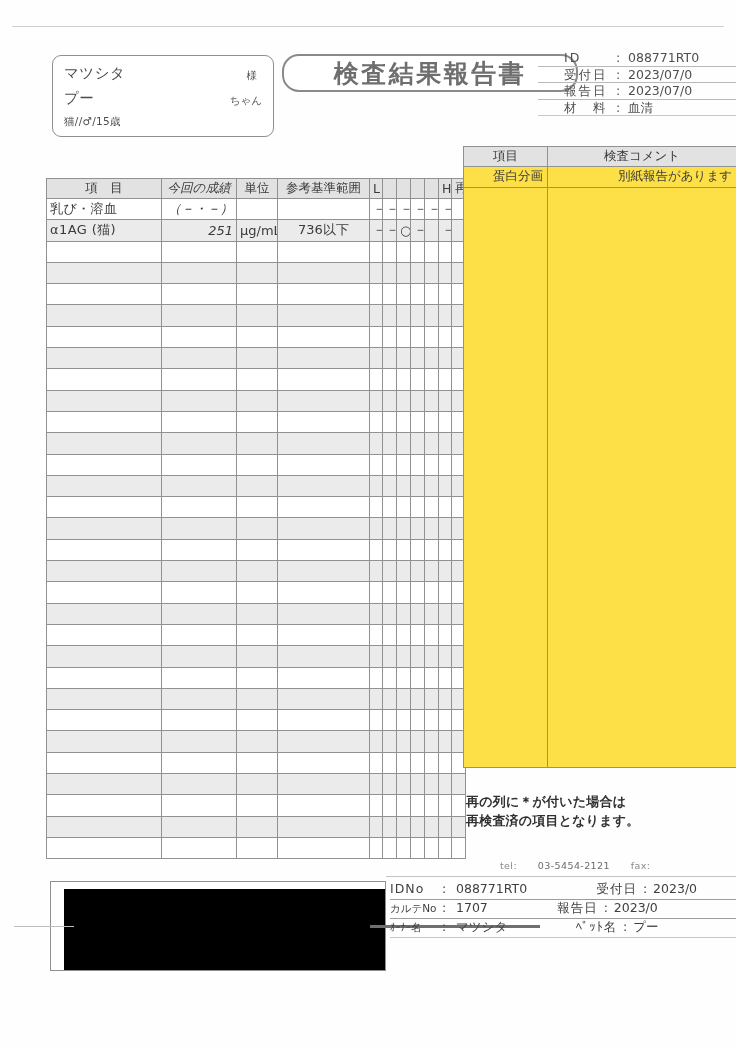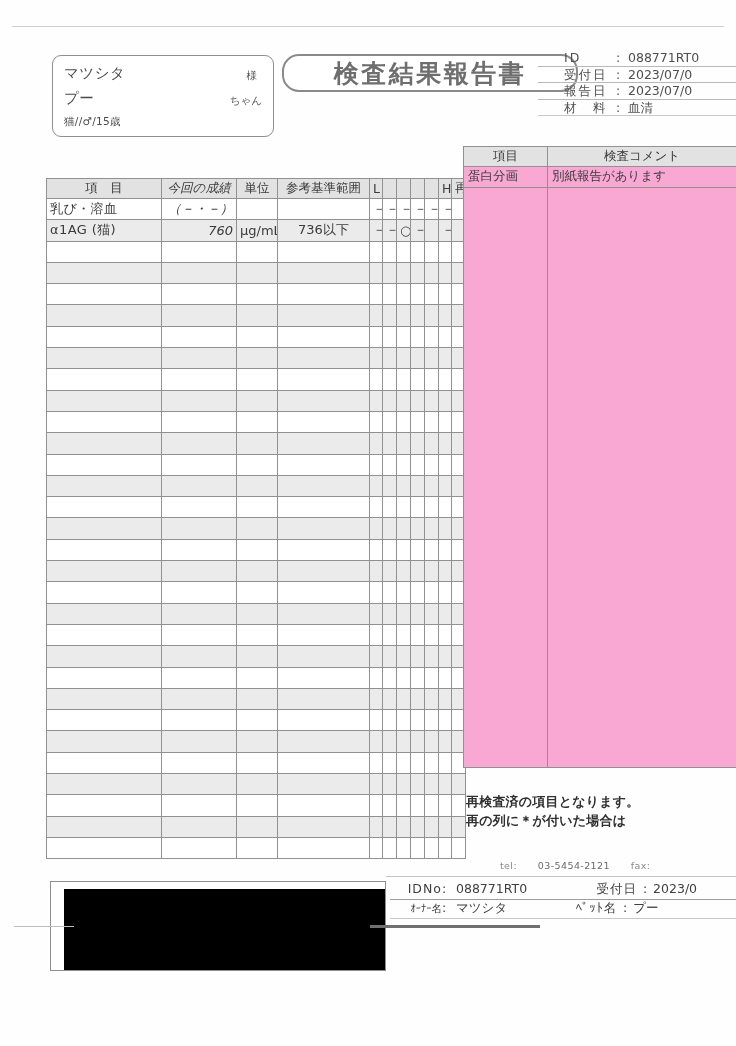--- a/index.html
+++ b/index.html
@@ -136,21 +136,21 @@
     font-size: 12.5px;
     font-weight: normal;
     color: #3b3b3b;
     padding: 1px 4px;
     white-space: nowrap;
     overflow: hidden;
   }
   .cmt thead th { background: #e2e2e2; text-align: center; height: 20px; }
   .cmt .k-item { width: 84px; }
   .cmt .k-cmt  { width: 189px; }
-  .cmt tbody td { height: 21px; background: #f9a8d4; vertical-align: top; }
+  .cmt tbody td { height: 21px; background: #fde047; vertical-align: top; text-align: right; }
   .cmt .filler td { height: 580px; }
 
   
   .footnote {
     position: absolute;
     left: 466px; top: 793px;
     font-size: 13px;
     font-weight: bold;
     color: #303030;
     line-height: 1.45;
@@ -205,21 +205,21 @@
   }
   .bm-row {
     position: relative;
     height: 19px;
     border-bottom: 1px solid #9d9d9d;
     white-space: nowrap;
     font-size: 12.5px;
     color: #3f3f3f;
   }
   .bm-row:last-child { border-bottom: 1px solid #c8c8c8; }
-  .bm-k  { display: inline-block; width: 52px; letter-spacing: 1px; text-align: right; }
+  .bm-k  { display: inline-block; width: 52px; letter-spacing: 1px; }
   .bm-k.narrow { font-size: 10.5px; letter-spacing: 0; }
   .bm-c  { display: inline-block; width: 14px; }
   .bm-v  { display: inline-block; }
   .bm-k2 { display: inline-block; width: 66px; letter-spacing: 1px; text-align: right; }
   .bm-c2 { display: inline-block; width: 16px; text-align: center; }
   .bm-spacer { display: inline-block; width: 44px; }
   .arrow-line {
     position: absolute;
     left: 370px; top: 925px;
     width: 170px; height: 3px;
@@ -277,21 +277,21 @@
           <td class="c-l dash">－</td>
           <td class="c-g dash">－</td>
           <td class="c-g dash">－</td>
           <td class="c-g dash">－</td>
           <td class="c-g dash">－</td>
           <td class="c-h dash">－</td>
           <td class="c-re"></td>
         </tr>
         <tr class="even">
           <td class="c-name val-name">α1AG (猫)</td>
-          <td class="c-value">760</td>
+          <td class="c-value">251</td>
           <td class="c-unit">μg/mL</td>
           <td class="c-ref">736以下</td>
           <td class="c-l dash">－</td>
           <td class="c-g dash">－</td>
           <td class="c-g circ">○</td>
           <td class="c-g dash">－</td>
           <td class="c-g dash"></td>
           <td class="c-h dash">－</td>
           <td class="c-re"></td>
         </tr>
@@ -688,36 +688,37 @@
           <td class="k-cmt">別紙報告があります</td>
         </tr>
         <tr class="filler">
           <td></td>
           <td></td>
         </tr>
       </tbody>
   </table>
 
   <div class="footnote">
+    <div>再の列に＊が付いた場合は</div>
     <div>再検査済の項目となります。</div>
-    <div>再の列に＊が付いた場合は</div>
   </div>
 
   <div class="contact">
     <span class="lbl">tel:</span>
     <span class="sep"></span>
     <span>03-5454-2121</span>
     <span class="sep"></span>
     <span class="lbl">fax:</span>
     <span></span>
   </div>
   <div class="contact-rule"></div>
 
   <div class="bottom-box"></div>
   <div class="redaction"></div>
   <div class="bottom-left-rule"></div>
   <div class="arrow-line"></div>
   <div class="bottom-meta" id="bottom-meta">
       <div class="bm-row"><span class="bm-k">IDNo</span><span class="bm-c">:</span><span class="bm-v">088771RT0</span><span class="bm-spacer"></span><span class="bm-k2">受付日</span><span class="bm-c2">:</span><span class="bm-v">2023/0</span></div>
+      <div class="bm-row"><span class="bm-k narrow">カルテNo</span><span class="bm-c">:</span><span class="bm-v">1707</span><span class="bm-spacer"></span><span class="bm-k2">報告日</span><span class="bm-c2">:</span><span class="bm-v">2023/0</span></div>
       <div class="bm-row"><span class="bm-k narrow">ｵｰﾅｰ名</span><span class="bm-c">:</span><span class="bm-v">マツシタ</span><span class="bm-spacer"></span><span class="bm-k2">ﾍﾟｯﾄ名</span><span class="bm-c2">:</span><span class="bm-v">プー</span></div>
     </div>
 
 </div>
 
 </body></html>

